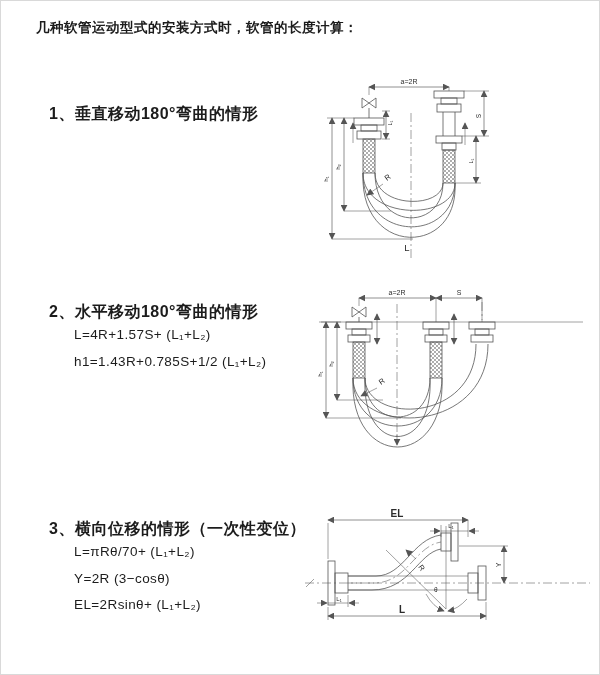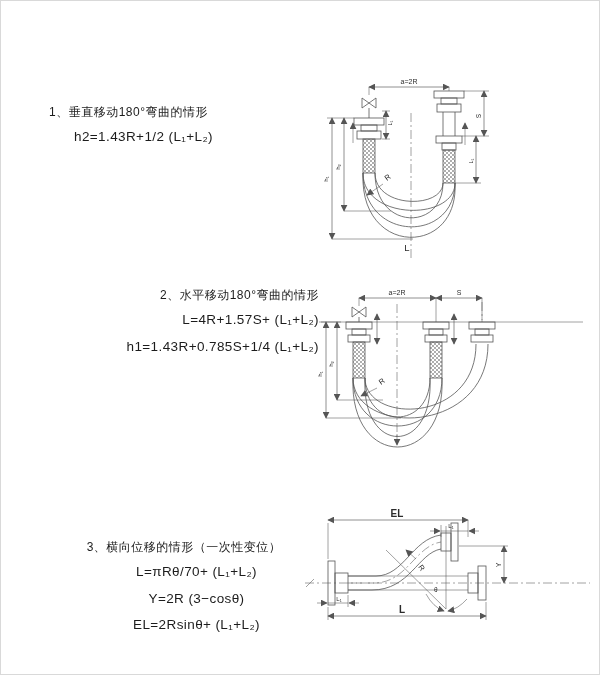--- a/index.html
+++ b/index.html
@@ -3,47 +3,47 @@
 <meta charset="utf-8">
 <style>
   html,body{margin:0;padding:0;background:#888;}
   #page{
     position:relative;width:598px;height:673px;background:#ffffff;
     border:1px solid #d9d9d9;overflow:hidden;
     font-family:"Liberation Sans",sans-serif;color:#1c1c1c;
   }
   .title{position:absolute;left:35px;top:18px;font-size:13.5px;font-weight:bold;letter-spacing:.5px;}
   .section{position:absolute;left:48px;width:270px;}
-  .sec1{top:103px;} .sec2{top:286px;text-align:right;} .sec3{top:538px;text-align:center;}
-  .sec-heading{font-size:12px;font-weight:normal;letter-spacing:.5px;height:20px;}
+  .sec1{top:103px;} .sec2{top:301px;} .sec3{top:518px;}
+  .sec-heading{font-size:16px;font-weight:bold;letter-spacing:.5px;height:20px;}
   .formula{font-size:13.5px;font-weight:normal;letter-spacing:.4px;line-height:26.5px;padding-left:25px;white-space:nowrap;}
   .diagram{position:absolute;}
   .d1{left:312px;top:70px;} .d2{left:310px;top:283px;} .d3{left:299px;top:492px;}
   svg text{fill:#2b2b2b;stroke:none;font-family:"Liberation Sans",sans-serif;}
   svg .ln{stroke:#555;fill:none;stroke-width:.8;}
   svg .thin{stroke-width:.55;}
   svg .dim{stroke-width:.65;}
   svg .cl{stroke-width:.55;stroke-dasharray:9 3 2 3;}
   svg .braidfill{fill:url(#braid);stroke:#555;stroke-width:.8;}
 </style>
 </head>
 <body>
 
 <div id="page">
 
+  <div class="title">几种软管运动型式的安装方式时，软管的长度计算：</div>
 
   <div class="section sec1">
     <div class="sec-heading">1、垂直移动180°弯曲的情形</div>
-    <div class="formula">h2=1.43R+1/2 (L₁+L₂)</div>
   </div>
 
   <div class="section sec2">
     <div class="sec-heading">2、水平移动180°弯曲的情形</div>
     <div class="formula">L=4R+1.57S+ (L₁+L₂)</div>
-    <div class="formula">h1=1.43R+0.785S+1/4 (L₁+L₂)</div>
+    <div class="formula">h1=1.43R+0.785S+1/2 (L₁+L₂)</div>
   </div>
 
   <div class="section sec3">
     <div class="sec-heading">3、横向位移的情形（一次性变位）</div>
     <div class="formula">L=πRθ/70+ (L₁+L₂)</div>
     <div class="formula">Y=2R (3−cosθ)</div>
     <div class="formula">EL=2Rsinθ+ (L₁+L₂)</div>
   </div>
 
   <svg class="diagram d1" width="270" height="195" viewBox="0 0 270 195">

